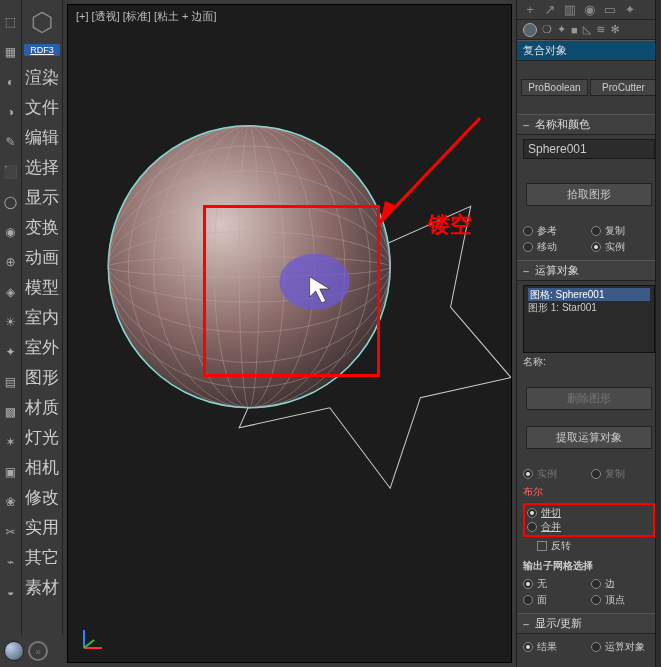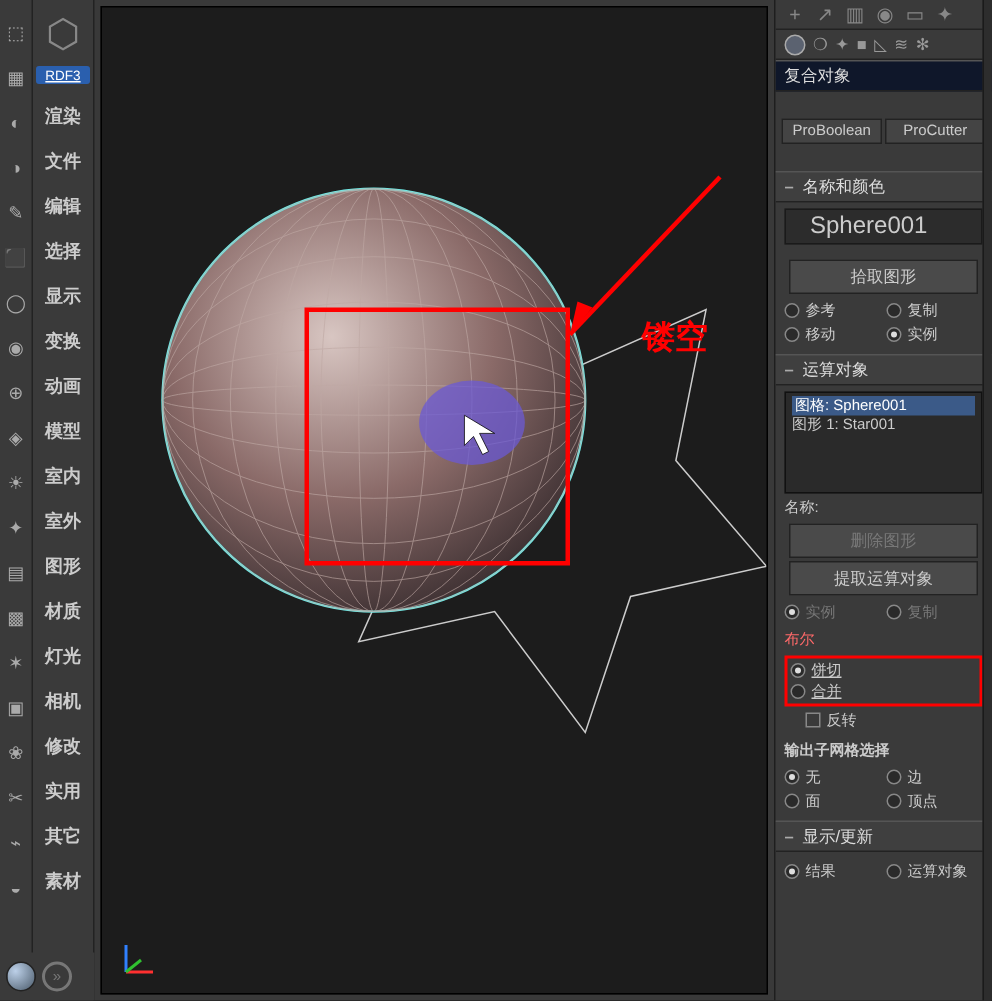--- a/index.html
+++ b/index.html
@@ -50,23 +50,22 @@
     display:flex;align-items:center;justify-content:center;
     font-size:26px;color:#888;
   }
   .sidebar .tag {
     background:#2a5fae;color:#fff;font-size:9px;text-align:center;
     padding:1px 0;margin: 2px 2px 6px 2px;border-radius:2px;text-decoration:underline;
   }
   .sidebar .item {
     height: 30px;
     display:flex;align-items:center;justify-content:center;
-    font-size:12px;color:#ccc;
+    font-size:17px;color:#ccc;
     cursor:pointer;
-    font-weight:bold;
   }
   
   .viewport {
     flex: 1;
     position: relative;
     background: #1c1c1c;
     border: 1px solid #000;
     margin: 4px;
     overflow:hidden;
   }
@@ -114,43 +113,43 @@
   .right-row2 {
     height:20px;display:flex;align-items:center;gap:5px;
     padding:0 6px;border-bottom:1px solid #222;
     color:#999;font-size:11px;
   }
   .right-row2 .circle {
     width:14px;height:14px;border-radius:50%;background:#5b6270;
     border:1px solid #aaa;
   }
   .cat-header {
-    background:#0f172a;font-size:11px;color:#ddd;
+    background:#0c4a6e;font-size:11px;color:#ddd;
     padding:2px 6px;border-top:1px solid #555;border-bottom:1px solid #222;
   }
   .btn-row { display:flex;gap:2px;padding:18px 4px; }
   .btn {
     flex:1;background:#444;border:1px solid #222;color:#ccc;
     font-size:10px;padding:2px 0;text-align:center;cursor:pointer;
   }
   .rollout-head {
     display:flex;align-items:center;gap:4px;
     background:#3f3f3f;padding:2px 6px;font-size:11px;color:#ddd;
     border-top:1px solid #555;border-bottom:1px solid #222;
   }
   .rollout-head::before {
     content:"–";color:#aaa;font-weight:bold;width:8px;
   }
   .rollout-body { padding:4px 6px; }
   .input-field {
     width:100%;background:#2c2c2c;border:1px solid #1a1a1a;
-    color:#ccc;font-size:16px;padding:2px 16px;
+    color:#ccc;font-size:12px;padding:2px 4px;
   }
   .pick-btn {
-    display:block;width:96%;margin:2px auto;
+    display:block;width:96%;margin:16px auto;
     background:#4a4a4a;border:1px solid #222;color:#ccc;
     font-size:11px;padding:3px 8px;text-align:center;cursor:pointer;
   }
   .radio-grid {
     display:grid;grid-template-columns:1fr 1fr;gap:2px 4px;
     padding:2px 0;
   }
   .radio-item {
     display:flex;align-items:center;gap:4px;font-size:10px;color:#ccc;
   }
@@ -238,20 +237,21 @@
     <div class="item">材质</div>
     <div class="item">灯光</div>
     <div class="item">相机</div>
     <div class="item">修改</div>
     <div class="item">实用</div>
     <div class="item">其它</div>
     <div class="item">素材</div>
   </div>
 
   <div class="viewport">
+    <div class="vp-label">[+] [透视] [标准] [粘土 + 边面]</div>
     <svg class="vp-content" viewBox="0 0 440 650">
 
       <g stroke="#cccccc" stroke-width="1" fill="none">
         <polygon points="230,200 310,240 400,200 380,300 440,370 350,390 320,480 260,400 170,420 210,330 150,260 250,280"></polygon>
       </g>
 
       <defs>
         <radialGradient id="sg" cx="40%" cy="35%" r="70%">
           <stop offset="0%" stop-color="#d8c6c2"></stop>
           <stop offset="55%" stop-color="#8a6a68"></stop>

